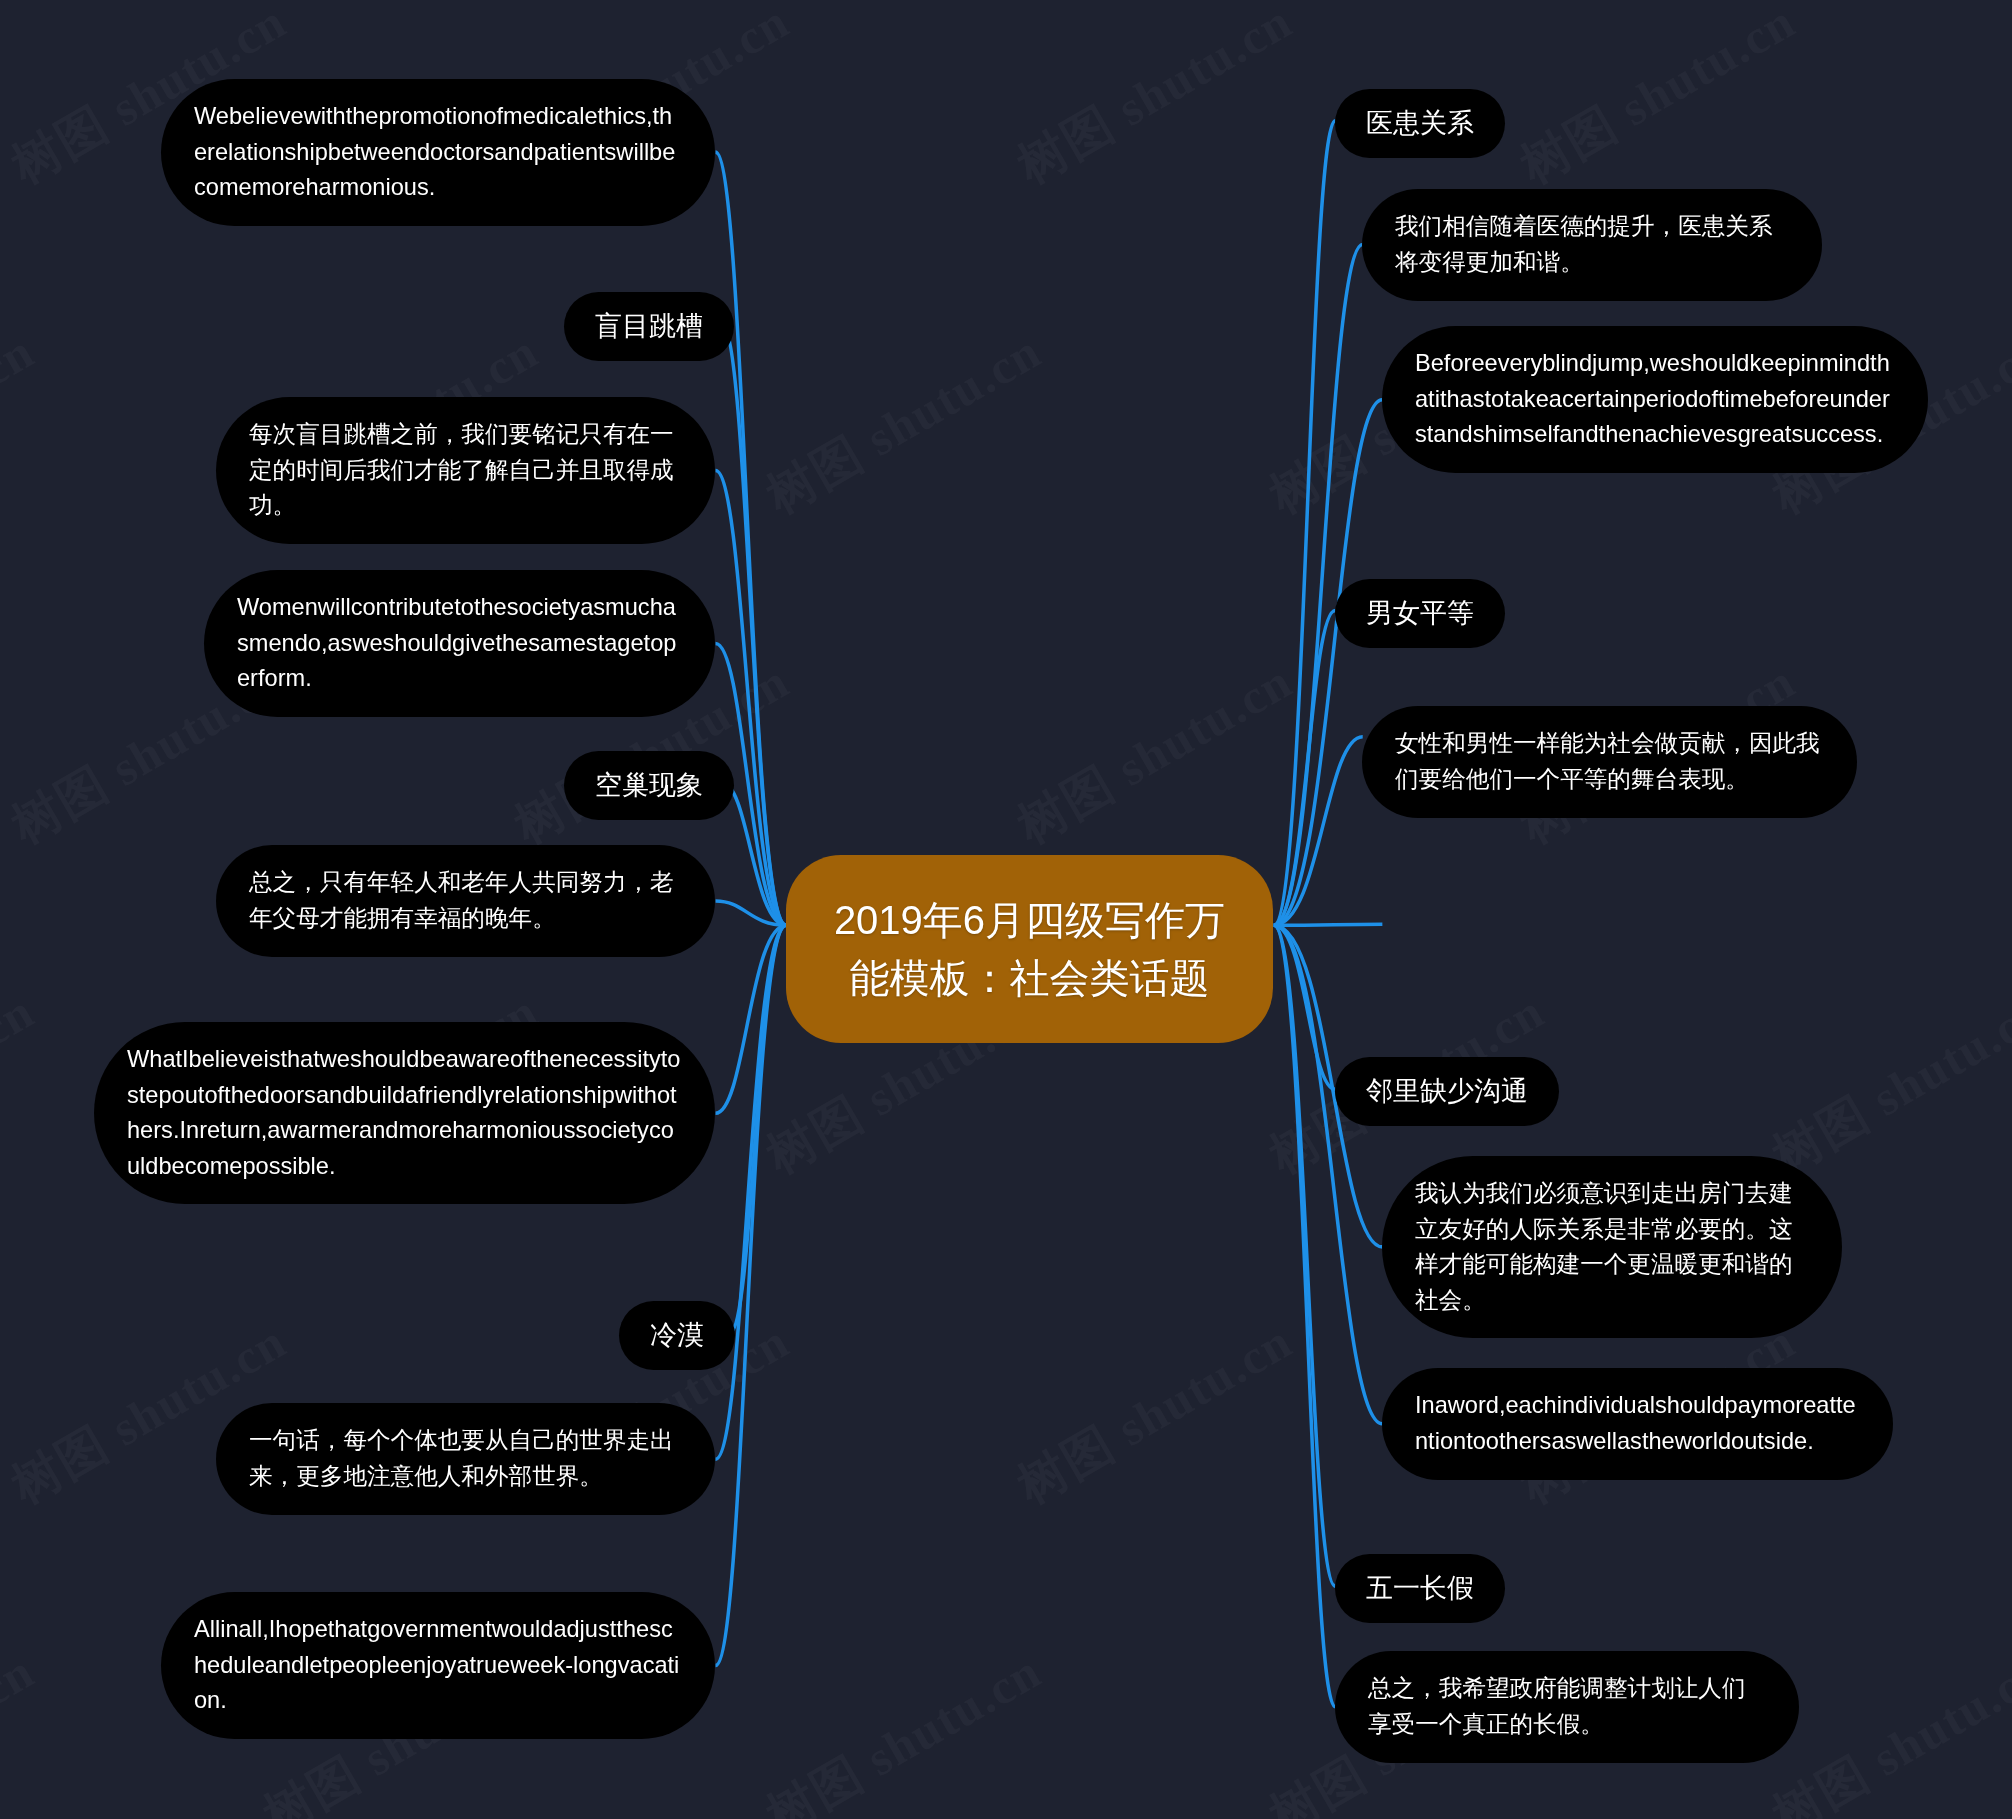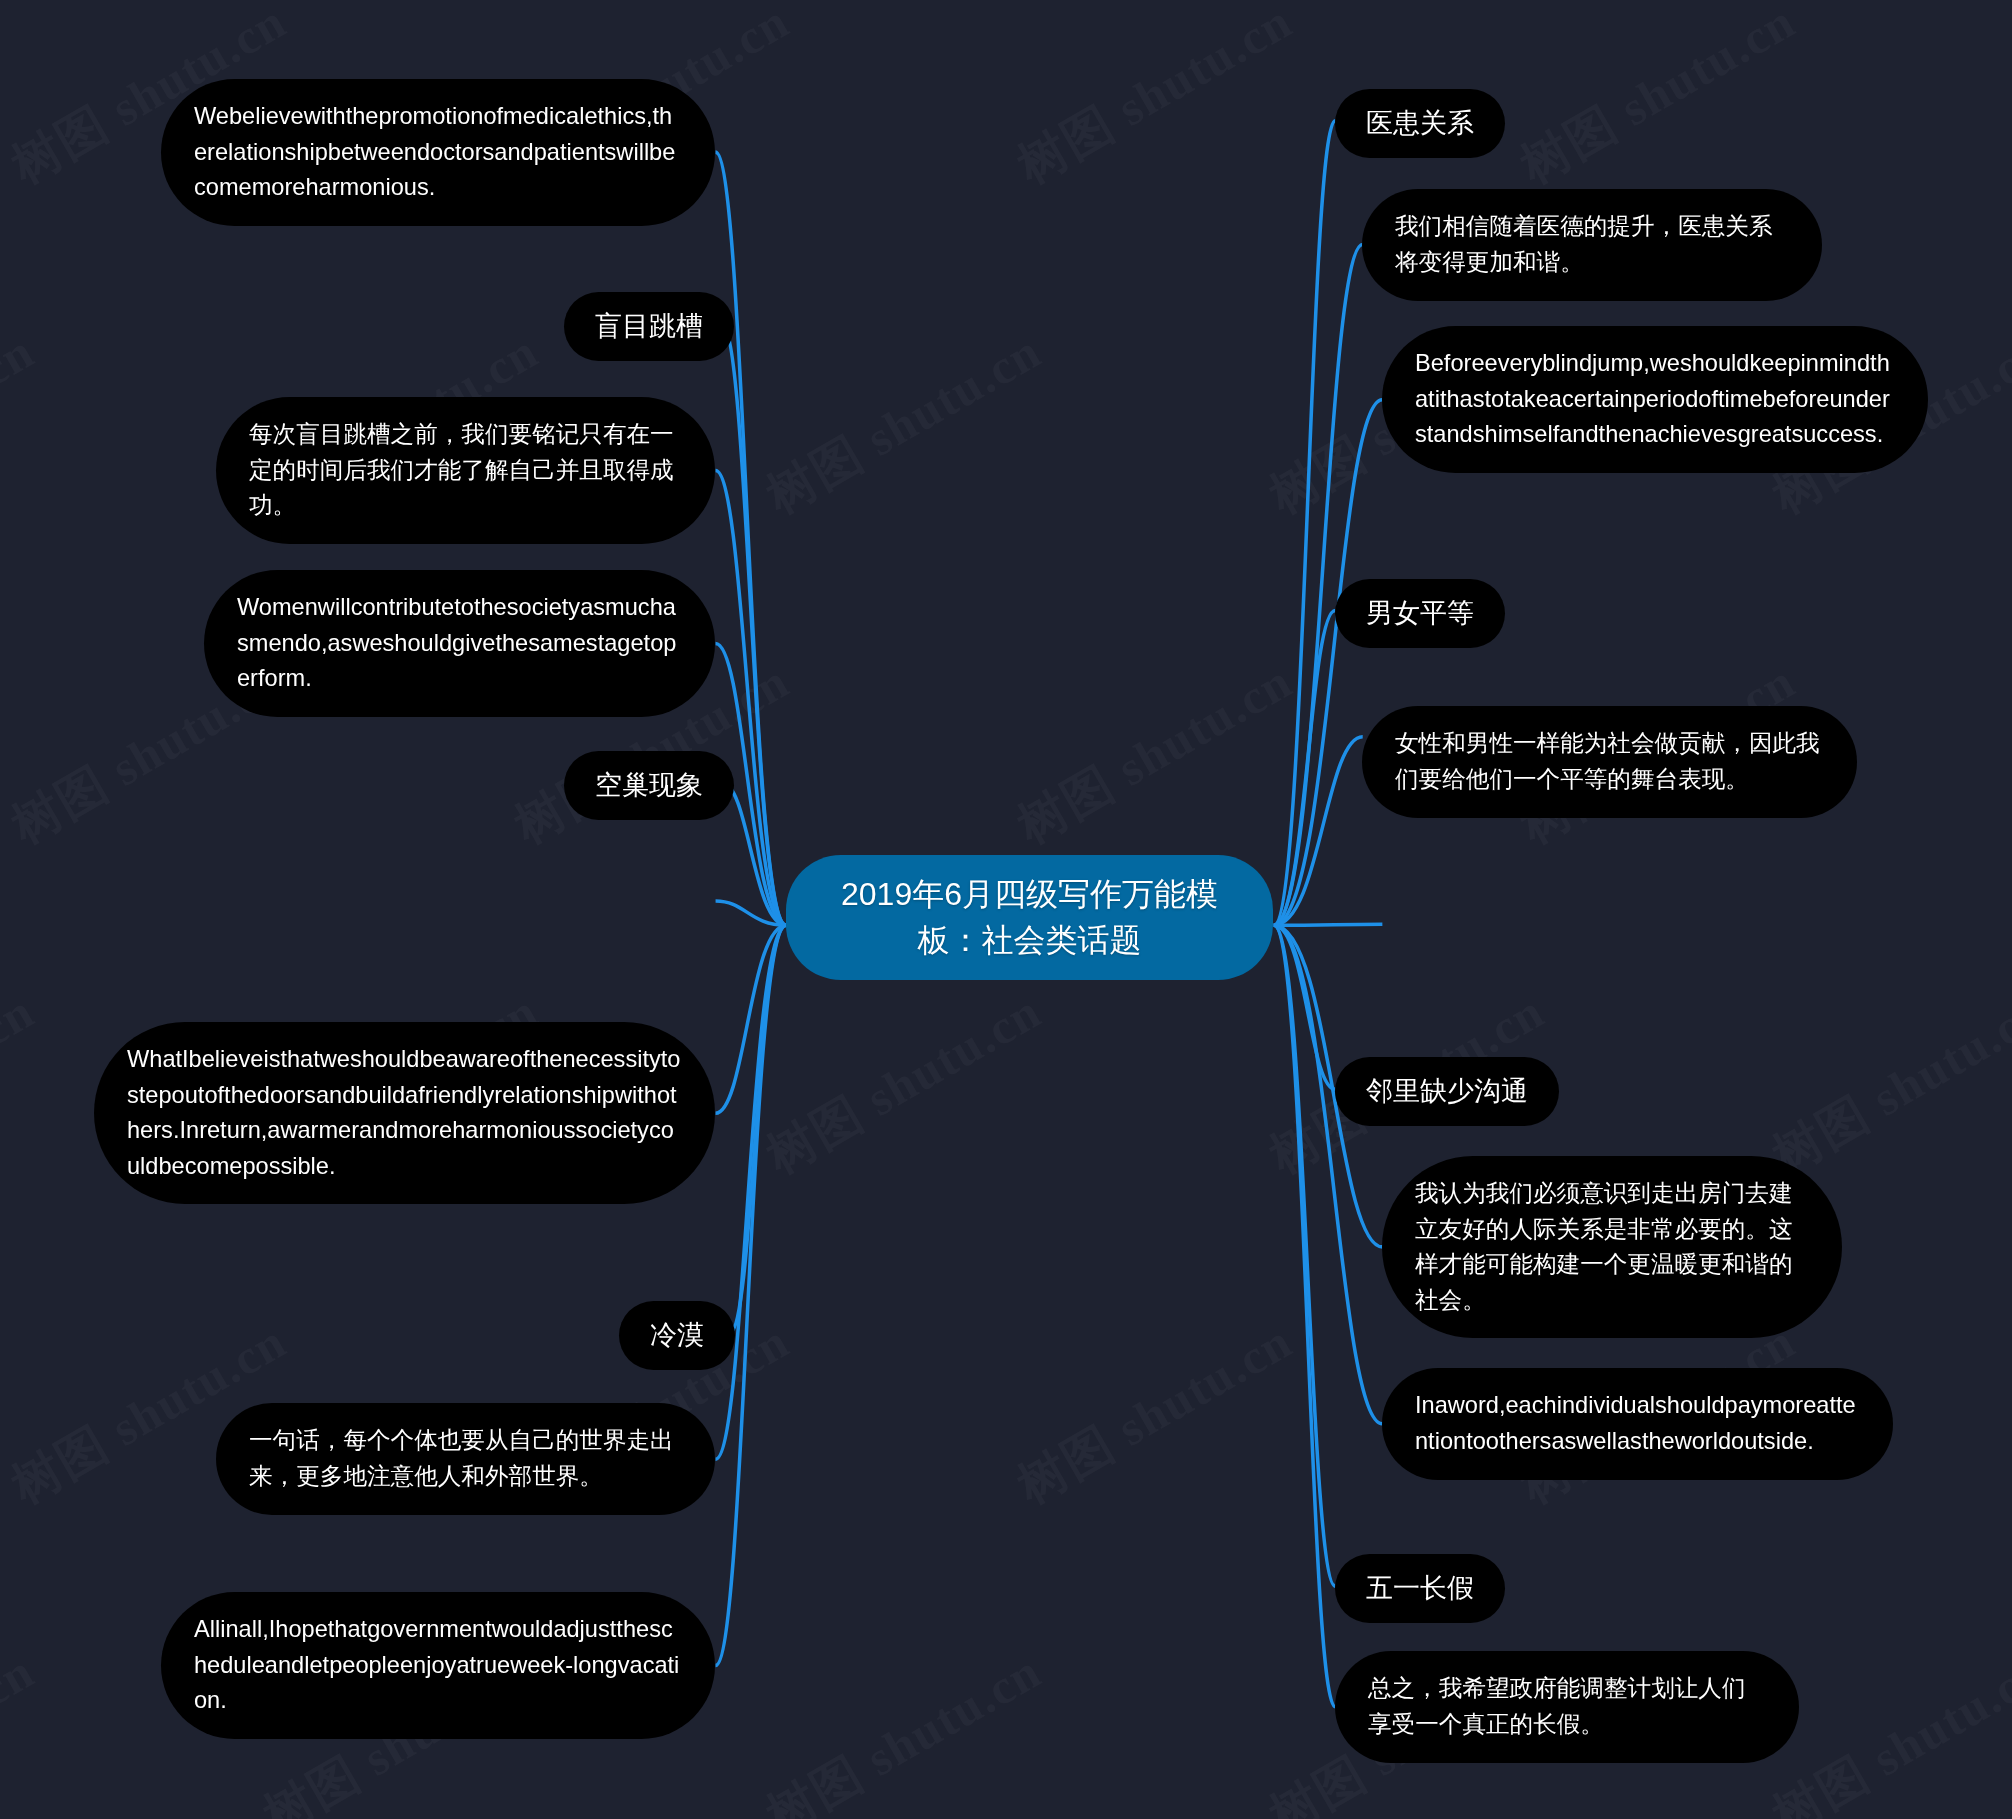--- a/index.html
+++ b/index.html
@@ -47,23 +47,23 @@
     display:block;
     width:100%;
     word-break:break-all;
     overflow-wrap:anywhere;
   }
   .node.leaf-en{padding:20.4px 33px;font-size:23.6px;}
   .node.leaf-cn{padding:20.4px 33px;font-size:23.6px;}
   .node.topic{padding:14px 31px;font-size:27px;border-radius:785px;}
 
   .node.center{
-    background:#0369a1;
-    font-size:32px;
-    padding:16px 36px;
+    background:#a16207;
+    font-size:40px;
+    padding:36px 36px;
     border-radius:55px;
     text-align:center;
     justify-content:center;
     line-height:1.45;
     z-index:4;
     text-shadow:0 0.8px 2.4px rgba(0,0,0,0.25);
   }
   .node.center .txt{text-align:center;word-break:normal;}
 </style>
 </head>
@@ -133,20 +133,23 @@
   </div>
   <div class="node leaf-cn" style="left:216px;top:397px;width:499px;">
     <span class="txt">每次盲目跳槽之前，我们要铭记只有在一定的时间后我们才能了解自己并且取得成功。</span>
   </div>
   <div class="node leaf-en" style="left:204px;top:570px;width:511px;">
     <span class="txt">Womenwillcontributetothesocietyasmuchasmendo,asweshouldgivethesamestagetoperform.</span>
   </div>
   <div class="node topic" style="left:564px;top:751px;">
     <span class="txt">空巢现象</span>
   </div>
+  <div class="node leaf-cn" style="left:216px;top:845px;width:499px;">
+    <span class="txt">总之，只有年轻人和老年人共同努力，老年父母才能拥有幸福的晚年。</span>
+  </div>
   <div class="node leaf-en" style="left:94px;top:1022px;width:621px;">
     <span class="txt">WhatIbelieveisthatweshouldbeawareofthenecessitytostepoutofthedoorsandbuildafriendlyrelationshipwithothers.Inreturn,awarmerandmoreharmonioussocietycouldbecomepossible.</span>
   </div>
   <div class="node topic" style="left:619px;top:1301px;">
     <span class="txt">冷漠</span>
   </div>
   <div class="node leaf-cn" style="left:216px;top:1403px;width:499px;">
     <span class="txt">一句话，每个个体也要从自己的世界走出来，更多地注意他人和外部世界。</span>
   </div>
   <div class="node leaf-en" style="left:161px;top:1592px;width:554px;">

